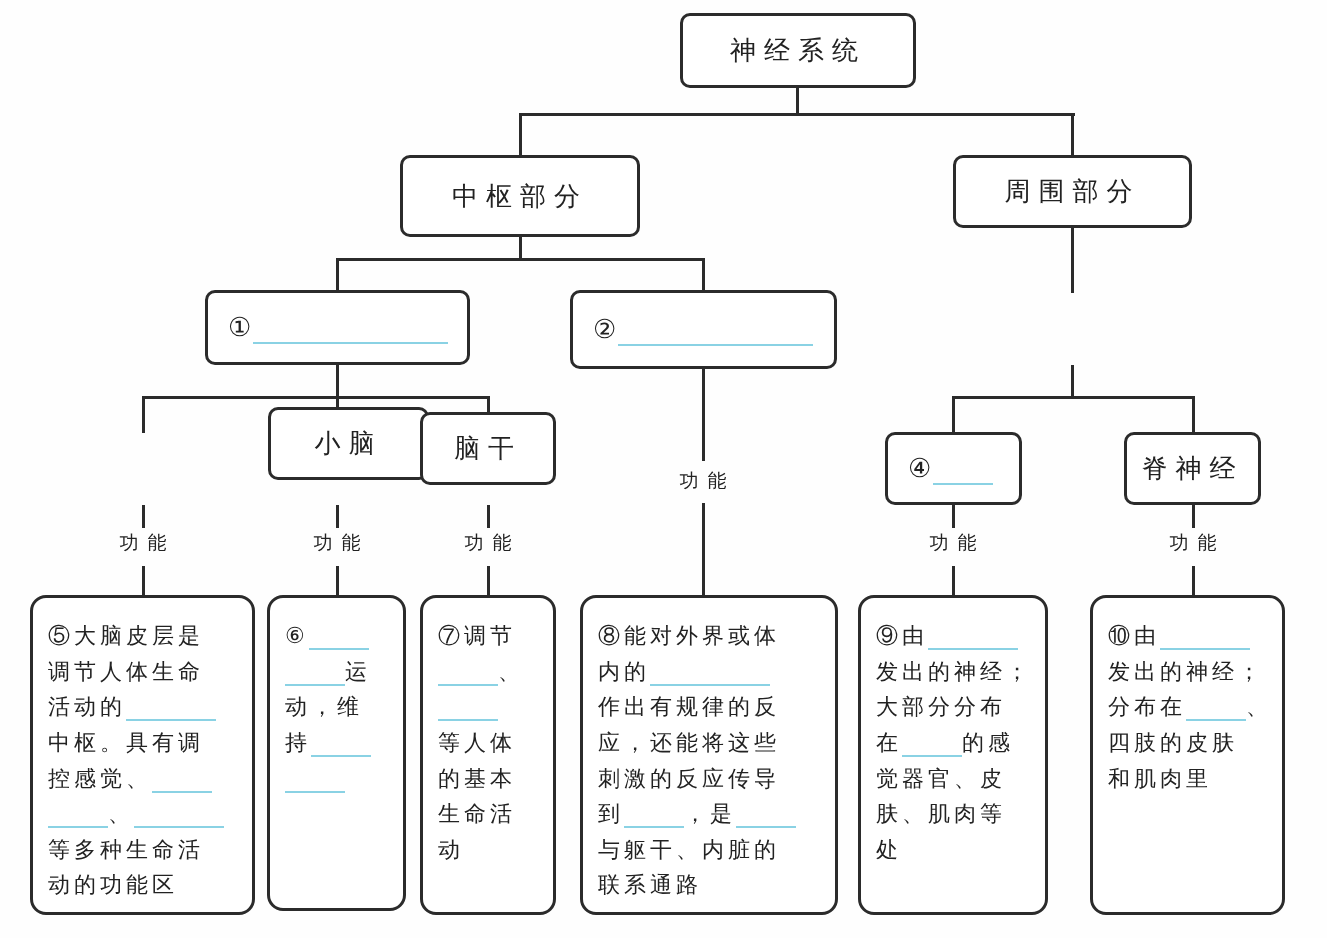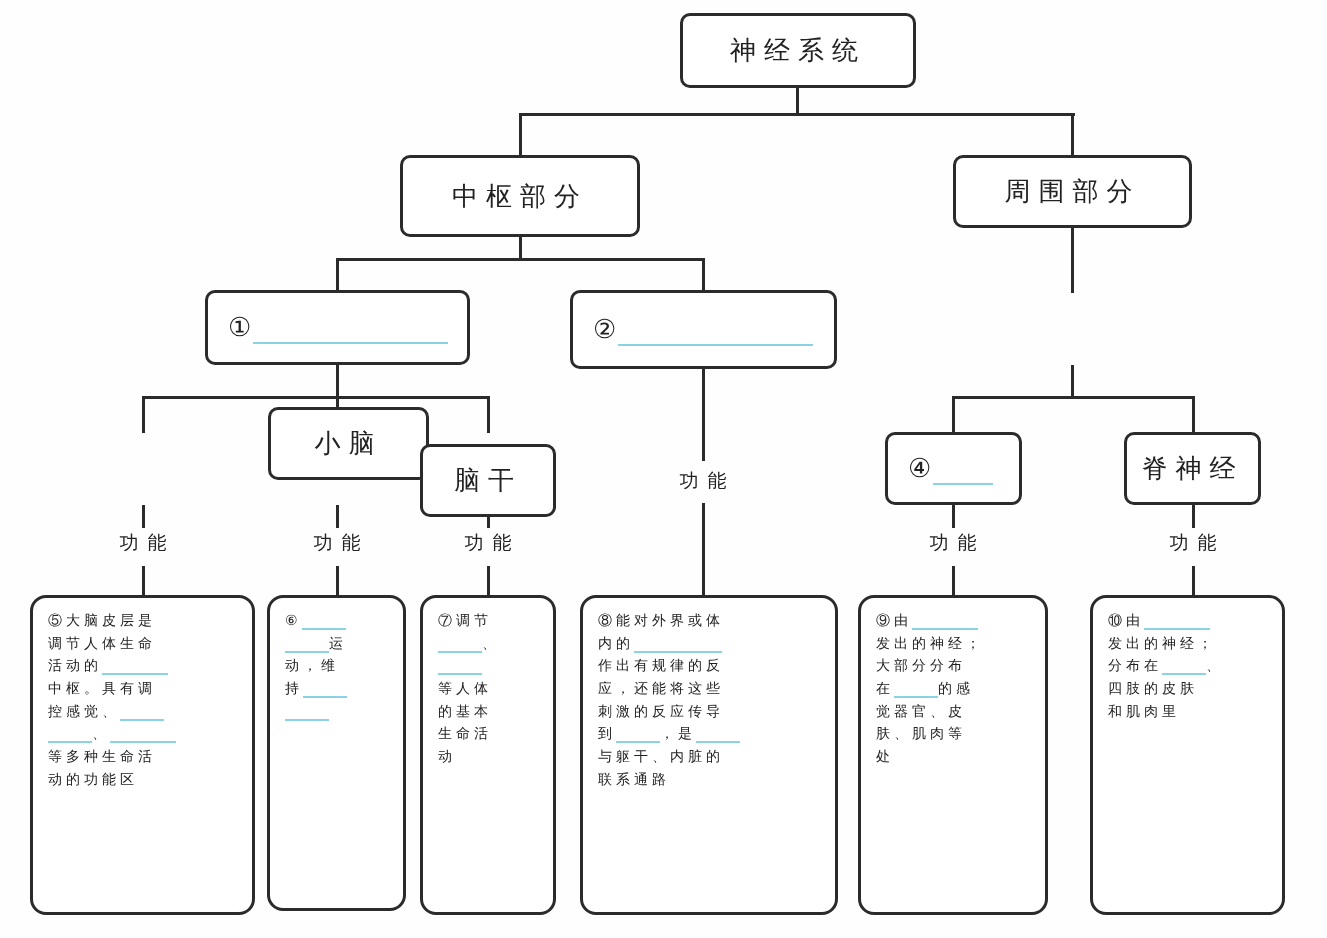--- a/index.html
+++ b/index.html
@@ -12,22 +12,22 @@
   .h{position:absolute;height:3px;background:var(--line,#2b2b2b);}
   .box{
     position:absolute;background:#fff;border:3px solid var(--box_border,#2b2b2b);
     border-radius:10px;display:flex;align-items:center;justify-content:center;
     font-size:26px;letter-spacing:8px;box-sizing:border-box;
   }
   .box.blankbox{justify-content:flex-start;padding-left:20px;letter-spacing:2px;}
   .node-text{white-space:nowrap;}
   .desc{
     position:absolute;background:#fff;border:3px solid var(--box_border,#2b2b2b);
-    border-radius:16px;box-sizing:border-box;padding:12px 10px 8px 15px;
-    font-size:14px;line-height:1.62;letter-spacing:4px;white-space:pre-wrap;
+    border-radius:16px;box-sizing:border-box;padding:20px 10px 8px 15px;
+    font-size:22px;line-height:1.62;letter-spacing:4px;white-space:pre-wrap;
   }
   .func{
     position:absolute;transform:translateX(-50%);width:90px;text-align:center;
     font-size:19px;letter-spacing:9px;text-indent:9px;white-space:nowrap;
   }
   .blank{
     color:transparent;border-bottom:2px solid var(--blank,#8ad2e4);
   }
 </style>
 </head>
@@ -93,21 +93,21 @@
   <div class="box" style="left:953px;top:155px;width:239px;height:73px">
     <span class="node-text">周围部分</span>
   </div>
   <div class="box blankbox" style="left:570px;top:290px;width:267px;height:79px">
     <span class="node-text">②<span class="blank">_____________</span></span>
   </div>
 
   <div class="box" style="left:268px;top:407px;width:161px;height:73px">
     <span class="node-text">小脑</span>
   </div>
-  <div class="box" style="left:420px;top:444px;width:136px;height:73px">
+  <div class="box" style="left:420px;top:412px;width:136px;height:73px">
     <span class="node-text">脑干</span>
   </div>
   <div class="box blankbox" style="left:885px;top:432px;width:137px;height:73px">
     <span class="node-text">④<span class="blank">____</span></span>
   </div>
   <div class="box" style="left:1124px;top:432px;width:137px;height:73px">
     <span class="node-text">脊神经</span>
   </div>
 
   <div class="desc" style="left:30px;top:595px;width:225px;height:320px">⑤大脑皮层是

